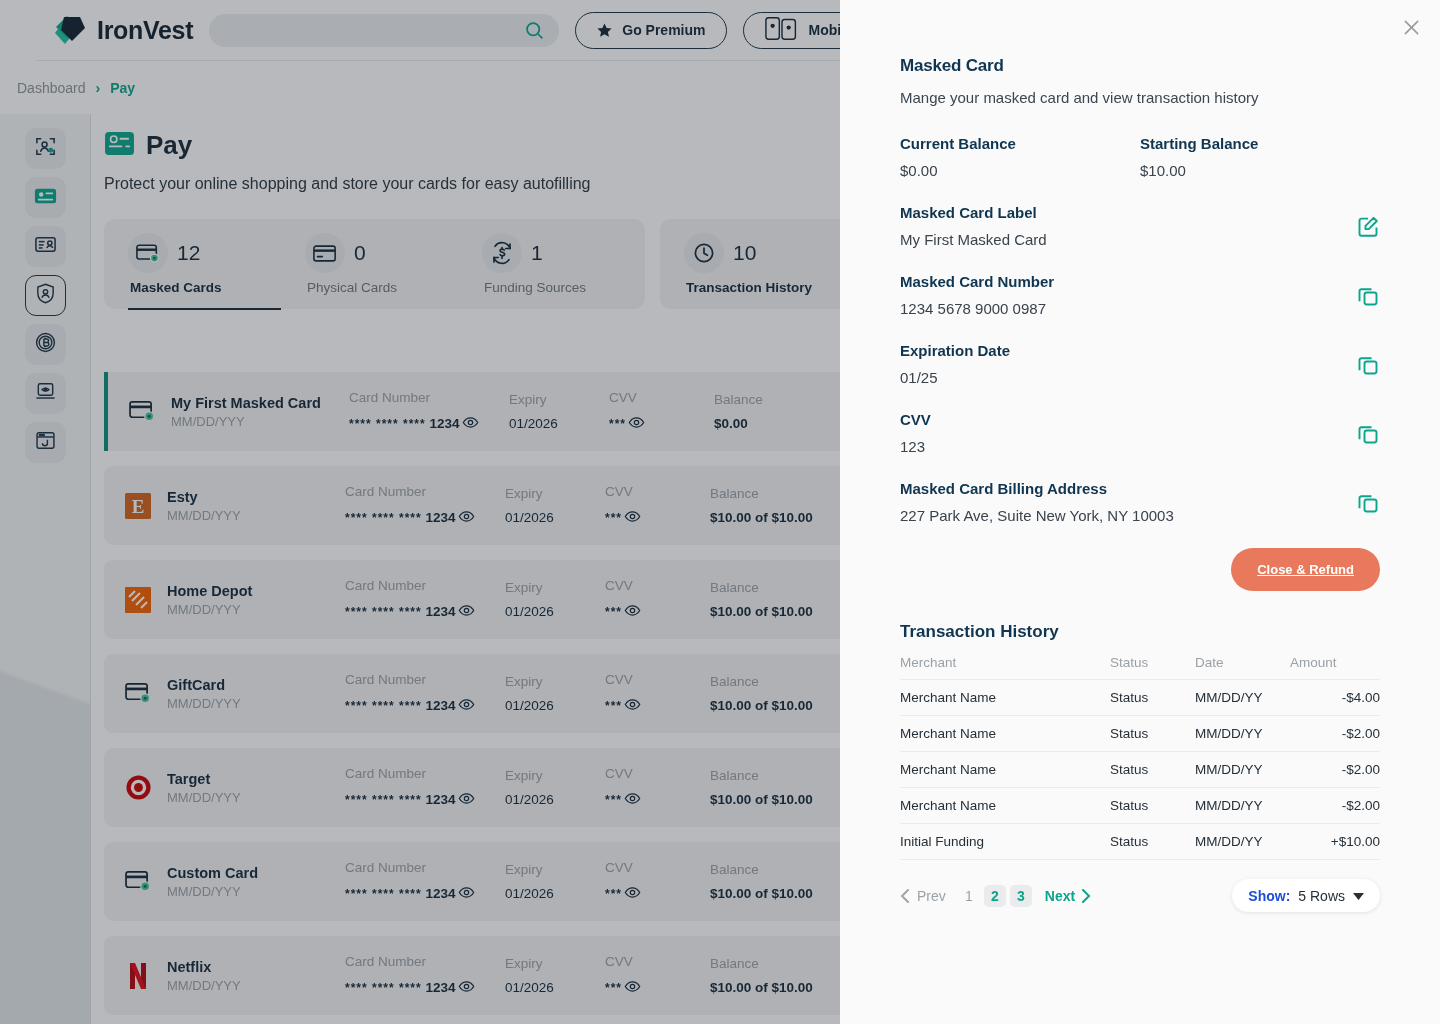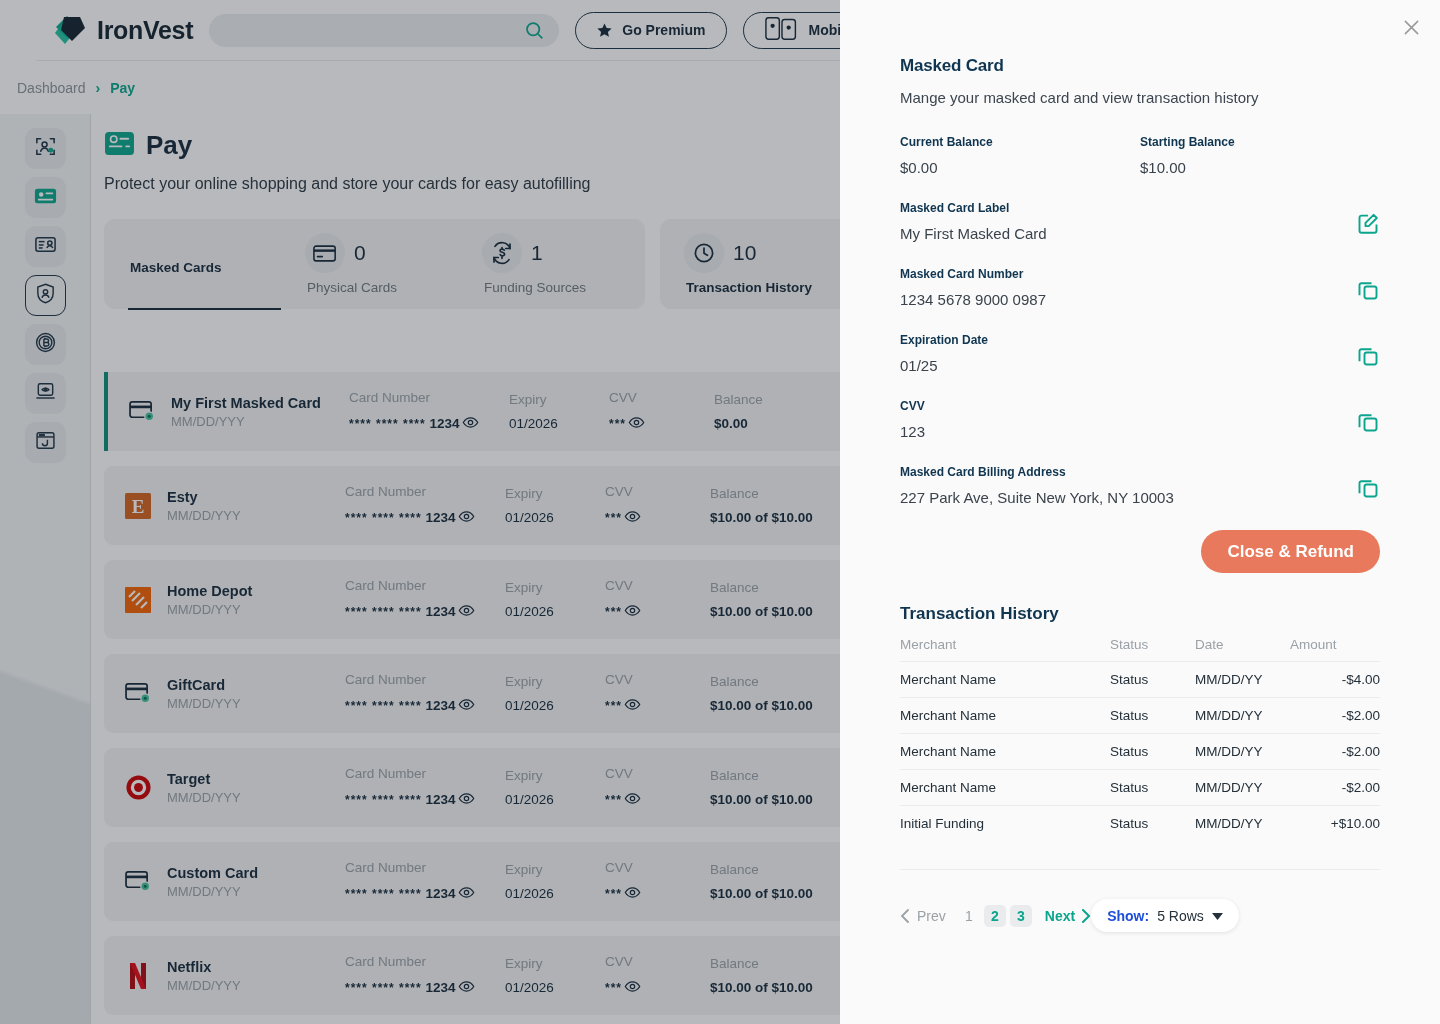--- a/index.html
+++ b/index.html
@@ -197,59 +197,60 @@
     position: absolute; top: 11px; right: 13px;
     width: 32px; height: 32px;
     display: flex; align-items: center; justify-content: center;
     cursor: pointer;
   }
   .d-title { font-size: 17px; font-weight: bold; color: #0f3550; letter-spacing: -0.2px; }
   .d-sub { margin-top: 13px; font-size: 15px; color: #3d4650; }
 
   .bal-row { display: flex; margin-top: 29px; }
   .bal-col { width: 243px; }
-  .d-label { font-size: 12px; font-weight: bold; color: #0f3550; }
+  .d-label { font-size: 15px; font-weight: bold; color: #0f3550; }
   .d-value { margin-top: 10px; font-size: 15px; color: #3a434c; }
 
   .field {
     margin-top: 25px;
     display: flex; align-items: flex-start; justify-content: space-between;
   }
   .field-ico { margin-top: 11px; cursor: pointer; }
 
   .refund-row { margin-top: 24px; display: flex; justify-content: flex-end; }
   .refund-btn {
     background: #e8795c; color: #fff;
     border: 0; border-radius: 22px;
     height: 43px; padding: 0 26px;
-    font-size: 17px; font-weight: bold;
+    font-size: 13px; font-weight: bold;
     cursor: pointer;
     font-family: "Liberation Sans", sans-serif;
+    text-decoration: underline;
   }
 
   .th-title { margin-top: 31px; font-size: 17px; font-weight: bold; color: #0f3550; }
   table.txn { width: 100%; border-collapse: collapse; margin-top: 9px; }
   table.txn th {
     text-align: left; font-size: 13.5px; font-weight: normal;
     color: #9aa1a7; padding: 4px 0 9px 0;
   }
   table.txn td {
     font-size: 13.5px; color: #24303a;
     padding: 10px 0; border-top: 1px solid #eaebec;
   }
   .t-status { width: 85px; }
   .t-date { width: 95px; }
   .t-amt { text-align: right; width: 90px; }
   .amt-neg { color: #e8795c; }
   .amt-pos { color: #0aa58c; }
 
   .pager {
-    margin-top: 28px; border-top: 1px solid #eaebec;
-    padding-top: 29px;
-    display: flex; align-items: center; justify-content: flex-start;
+    margin-top: 0; border-top: 1px solid #eaebec;
+    padding-top: 19px;
+    display: flex; align-items: center; justify-content: space-between;
   }
   .pager-left { display: flex; align-items: center; gap: 4px; font-size: 14px; }
   .pg-prev { color: #9aa1a7; display: flex; align-items: center; gap: 7px; cursor: pointer; }
   .pg-next { color: #0aa58c; font-weight: bold; display: flex; align-items: center; gap: 6px; cursor: pointer; margin-left: 9px; }
   .pg-num {
     min-width: 22px; height: 22px; border-radius: 5px;
     display: flex; align-items: center; justify-content: center;
     font-size: 14px; color: #9aa1a7; cursor: pointer; padding: 0 5px;
   }
   .pg-num.on { background: #e9ebec; color: #0aa58c; font-weight: bold; }
@@ -403,20 +404,31 @@
           </svg>
         </span>
         <span class="page-title">Pay</span>
       </div>
       <div class="page-sub">Protect your online shopping and store your cards for easy autofilling</div>
 
       <div class="stats-wrap">
         <div class="stats-card stats-main">
 
           <div class="stat sel">
+            <div class="stat-top">
+              <span class="stat-ico">
+                <svg width="24" height="21" viewBox="0 0 26 22">
+                  <rect x="1" y="2" width="21" height="15" rx="2.4" fill="none" stroke="#15293a" stroke-width="1.7"></rect>
+                  <rect x="1" y="5.6" width="21" height="2.6" fill="#15293a"></rect>
+                  <circle cx="20" cy="16" r="4.3" fill="#43c39e" stroke="#fff" stroke-width="1.4"></circle>
+                  <circle cx="20" cy="16" r="1.5" fill="#0a6b55"></circle>
+                </svg>
+              </span>
+              <span class="stat-num">12</span>
+            </div>
             <div class="stat-label">Masked Cards</div>
           </div>
 
           <div class="stat">
             <div class="stat-top">
               <span class="stat-ico">
                 <svg width="24" height="19" viewBox="0 0 26 20">
                   <rect x="1" y="2" width="23" height="16" rx="2.4" fill="none" stroke="#15293a" stroke-width="1.7"></rect>
                   <rect x="1" y="5.6" width="23" height="2.6" fill="#15293a"></rect>
                   <rect x="4" y="12.4" width="7" height="1.8" rx=".9" fill="#15293a"></rect>

